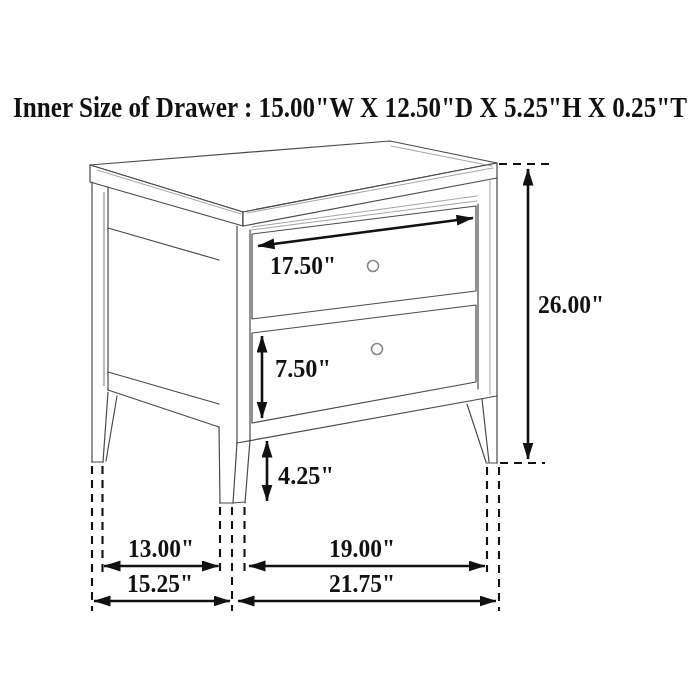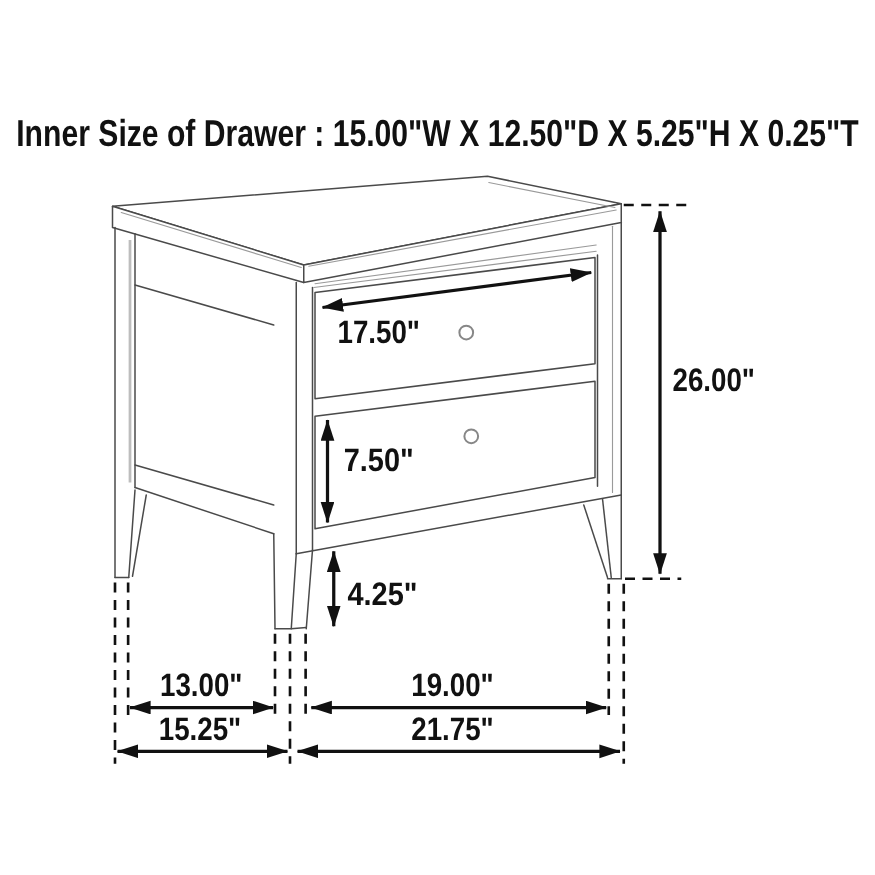--- a/index.html
+++ b/index.html
@@ -1,21 +1,21 @@
 <!DOCTYPE html>
 <html><head>
 <meta charset="utf-8">
 <style>
   html, body { margin: 0; padding: 0; background: #ffffff; }
   .canvas {
     position: relative;
     width: 700px;
     height: 700px;
     background: #ffffff;
-    font-family: Liberation Sans, sans-serif;
+    font-family: Liberation Serif, serif;
     overflow: hidden;
   }
   svg { display: block; }
 
   
   .fline   { stroke: #4a4a4a; stroke-width: 1.2; fill: none; stroke-linejoin: round; stroke-linecap: round; }
   .fface   { stroke: #4a4a4a; stroke-width: 1.2; fill: #ffffff; stroke-linejoin: round; }
   .ftrim   { stroke: #9a9a9a; stroke-width: 0.9; fill: none; stroke-linecap: round; }
   .fshade  { stroke: #bdbdbd; stroke-width: 2.2; fill: none; }
   .knob    { stroke: #878787; stroke-width: 1.6; fill: #ffffff; }

